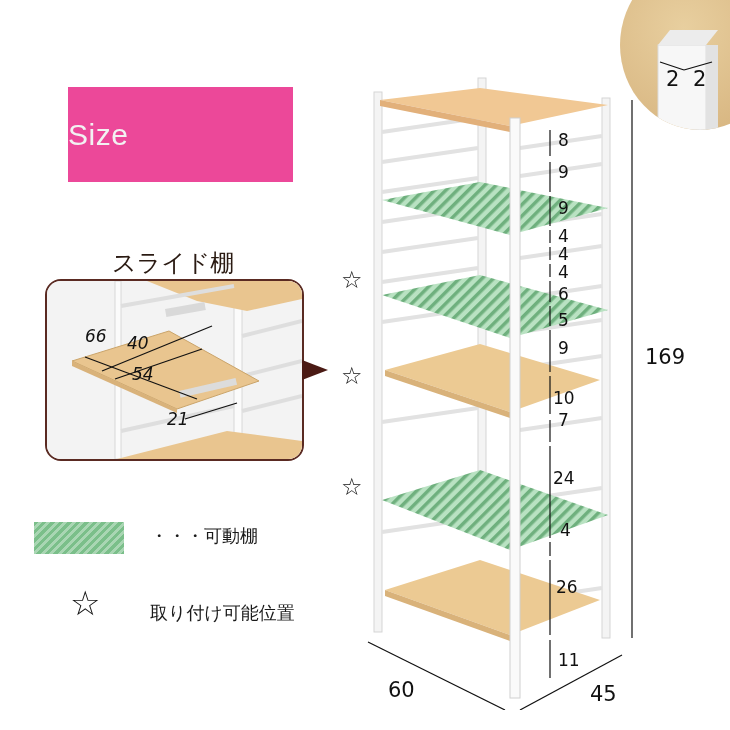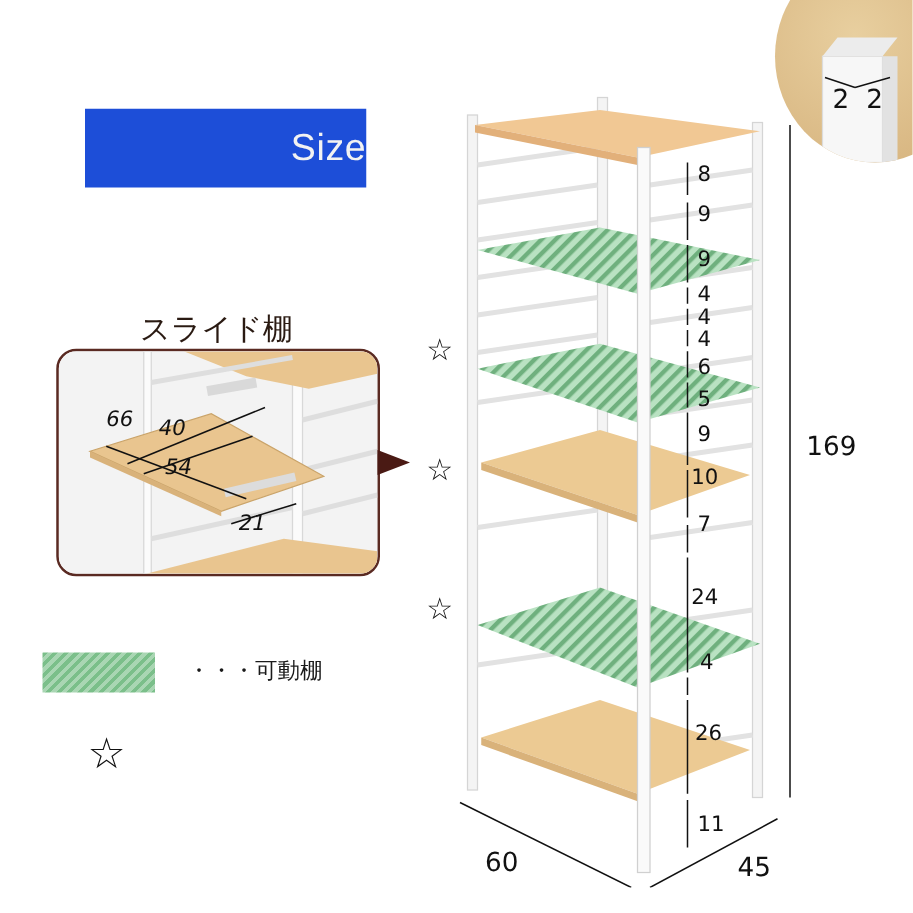--- a/index.html
+++ b/index.html
@@ -1,22 +1,22 @@
 <!DOCTYPE html>
 <html><head>
 <meta charset="utf-8">
 <style>
   html, body { margin: 0; padding: 0; background: #ffffff; }
   body { width: 730px; height: 730px; position: relative; overflow: hidden;
          font-family: "DejaVu Sans", "Liberation Sans", sans-serif; color: #1a1a1a; }
   .abs { position: absolute; }
 
   
-  .size-box { left: 68px; top: 87px; width: 225px; height: 63px; background: #1d4ed8;
-              display: flex; align-items: center; justify-content: flex-end; }
+  .size-box { left: 68px; top: 87px; width: 225px; height: 95px; background: #ec4899;
+              display: flex; align-items: center; justify-content: flex-start; }
   .size-box span { color: #f2f2f2; font-size: 30px; font-family: "Liberation Sans", sans-serif; letter-spacing: 0.5px; }
 
   
   .slide-title { left: 112px; top: 247px; font-size: 24px; color: #2a1a12; }
   .slide-frame { left: 45px; top: 279px; width: 255px; height: 178px; border: 2px solid #5a2a22;
                  border-radius: 16px; overflow: hidden; background: #f4f4f4; font-style: italic; }
   .callout { left: 302px; top: 360px; width: 0; height: 0;
              border-top: 10px solid transparent; border-bottom: 10px solid transparent;
              border-left: 26px solid #4a1a14; }
 
@@ -71,32 +71,33 @@
     <g stroke="#111" stroke-width="1.2" fill="#111">
       <line x1="55" y1="90" x2="165" y2="45"></line>
       <line x1="38" y1="76" x2="150" y2="118"></line>
       <line x1="68" y1="98" x2="155" y2="68"></line>
       <line x1="138" y1="138" x2="190" y2="122"></line>
     </g>
   </svg>
   <div class="abs dim" style="left:38px;top:45px;">66</div>
   <div class="abs dim" style="left:80px;top:52px;">40</div>
   <div class="abs dim" style="left:85px;top:83px;">54</div>
-  <div class="abs dim" style="left:120px;top:128px;margin-left:24px;">21</div>
+  <div class="abs dim" style="left:120px;top:128px;">21</div>
 </div>
 <div class="abs callout"></div>
 
 <div class="abs star" style="left:341px;top:268px;">☆</div>
 <div class="abs star" style="left:341px;top:364px;">☆</div>
 <div class="abs star" style="left:341px;top:475px;">☆</div>
 
 <div class="abs legend-swatch"></div>
 <div class="abs legend-text-1">・・・可動棚</div>
 <div class="abs legend-star">☆</div>
 <div class="abs legend-text-2">
+  <div>取り付け可能位置</div>
 </div>
 
 <div class="abs corner-circle">
   <svg width="160" height="170" viewBox="0 0 160 170">
     <rect x="38" y="85" width="48" height="85" fill="#f7f7f7" stroke="#dcdcdc"></rect>
     <polygon points="38,85 50,70 98,70 86,85" fill="#ececec"></polygon>
     <rect x="86" y="85" width="12" height="85" fill="#e2e2e2"></rect>
     <g stroke="#111" stroke-width="1.2">
       <line x1="40" y1="102" x2="64" y2="110"></line>
       <line x1="64" y1="110" x2="92" y2="102"></line>
@@ -181,21 +182,21 @@
 
 <div class="abs dim" style="left:558px;top:130px;">8</div>
 <div class="abs dim" style="left:558px;top:162px;">9</div>
 <div class="abs dim" style="left:558px;top:198px;">9</div>
 <div class="abs dim" style="left:558px;top:226px;">4</div>
 <div class="abs dim" style="left:558px;top:244px;">4</div>
 <div class="abs dim" style="left:558px;top:262px;">4</div>
 <div class="abs dim" style="left:558px;top:284px;">6</div>
 <div class="abs dim" style="left:558px;top:310px;">5</div>
 <div class="abs dim" style="left:558px;top:338px;">9</div>
-<div class="abs dim" style="left:553px;top:372px;">10</div>
+<div class="abs dim" style="left:553px;top:388px;">10</div>
 <div class="abs dim" style="left:558px;top:410px;">7</div>
 <div class="abs dim" style="left:553px;top:468px;">24</div>
 <div class="abs dim" style="left:560px;top:520px;">4</div>
 <div class="abs dim" style="left:556px;top:577px;">26</div>
 <div class="abs dim" style="left:558px;top:650px;">11</div>
 
 <div class="abs dim dim-big" style="left:645px;top:345px;">169</div>
 <div class="abs dim dim-big" style="left:388px;top:678px;text-align:center;">60</div>
 <div class="abs dim dim-big" style="left:590px;top:682px;">45</div>
 

